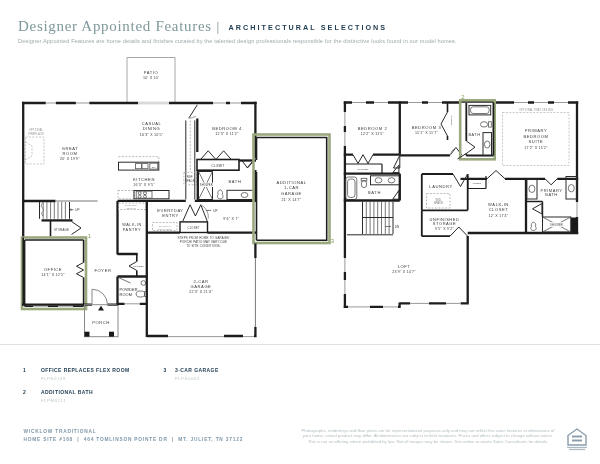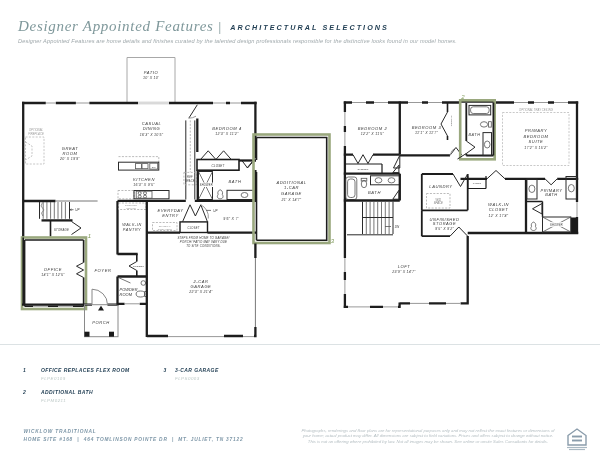--- a/index.html
+++ b/index.html
@@ -1,16 +1,16 @@
 <!DOCTYPE html>
 <html><head>
 <meta charset="utf-8">
 <style>
 html,body{margin:0;padding:0;background:#fff;-webkit-font-smoothing:antialiased;}
-#page{position:relative;filter:opacity(0.999);width:600px;height:464px;background:#fff;overflow:hidden;font-family:"Liberation Sans",sans-serif;font-style:italic;}
+#page{position:relative;filter:opacity(0.999);width:600px;height:464px;background:#fff;overflow:hidden;font-family:"Liberation Sans",sans-serif;}
 .abs{position:absolute;}
 #title{left:18px;top:18px;font-family:"Liberation Serif",serif;font-size:15px;color:#7f989b;letter-spacing:0.7px;white-space:nowrap;}
 #title .sep{color:#9fb0b2;font-family:"Liberation Sans",sans-serif;font-weight:300;font-size:12px;}
 #title .caps{font-family:"Liberation Sans",sans-serif;font-size:7.2px;margin-left:4px;color:#223f54;letter-spacing:2.05px;font-weight:bold;vertical-align:1.5px;}
 #tagline{left:18px;top:37.5px;font-size:5.6px;color:#9fa8ab;letter-spacing:0.15px;white-space:nowrap;}
 .legnum{font-size:5px;font-weight:bold;color:#223f54;letter-spacing:0.6px;}
 .leglab{font-size:5px;font-weight:bold;color:#223f54;letter-spacing:0.42px;white-space:nowrap;}
 .legcode{font-size:4.4px;color:#bcc8c6;letter-spacing:0.5px;}
 #ftleft1{left:23.5px;top:429px;font-size:4.8px;color:#7e97a8;letter-spacing:0.8px;font-weight:bold;white-space:nowrap;}
 #ftleft2{left:23.5px;top:436.8px;font-size:4.8px;color:#7e97a8;letter-spacing:0.8px;font-weight:bold;white-space:nowrap;}

